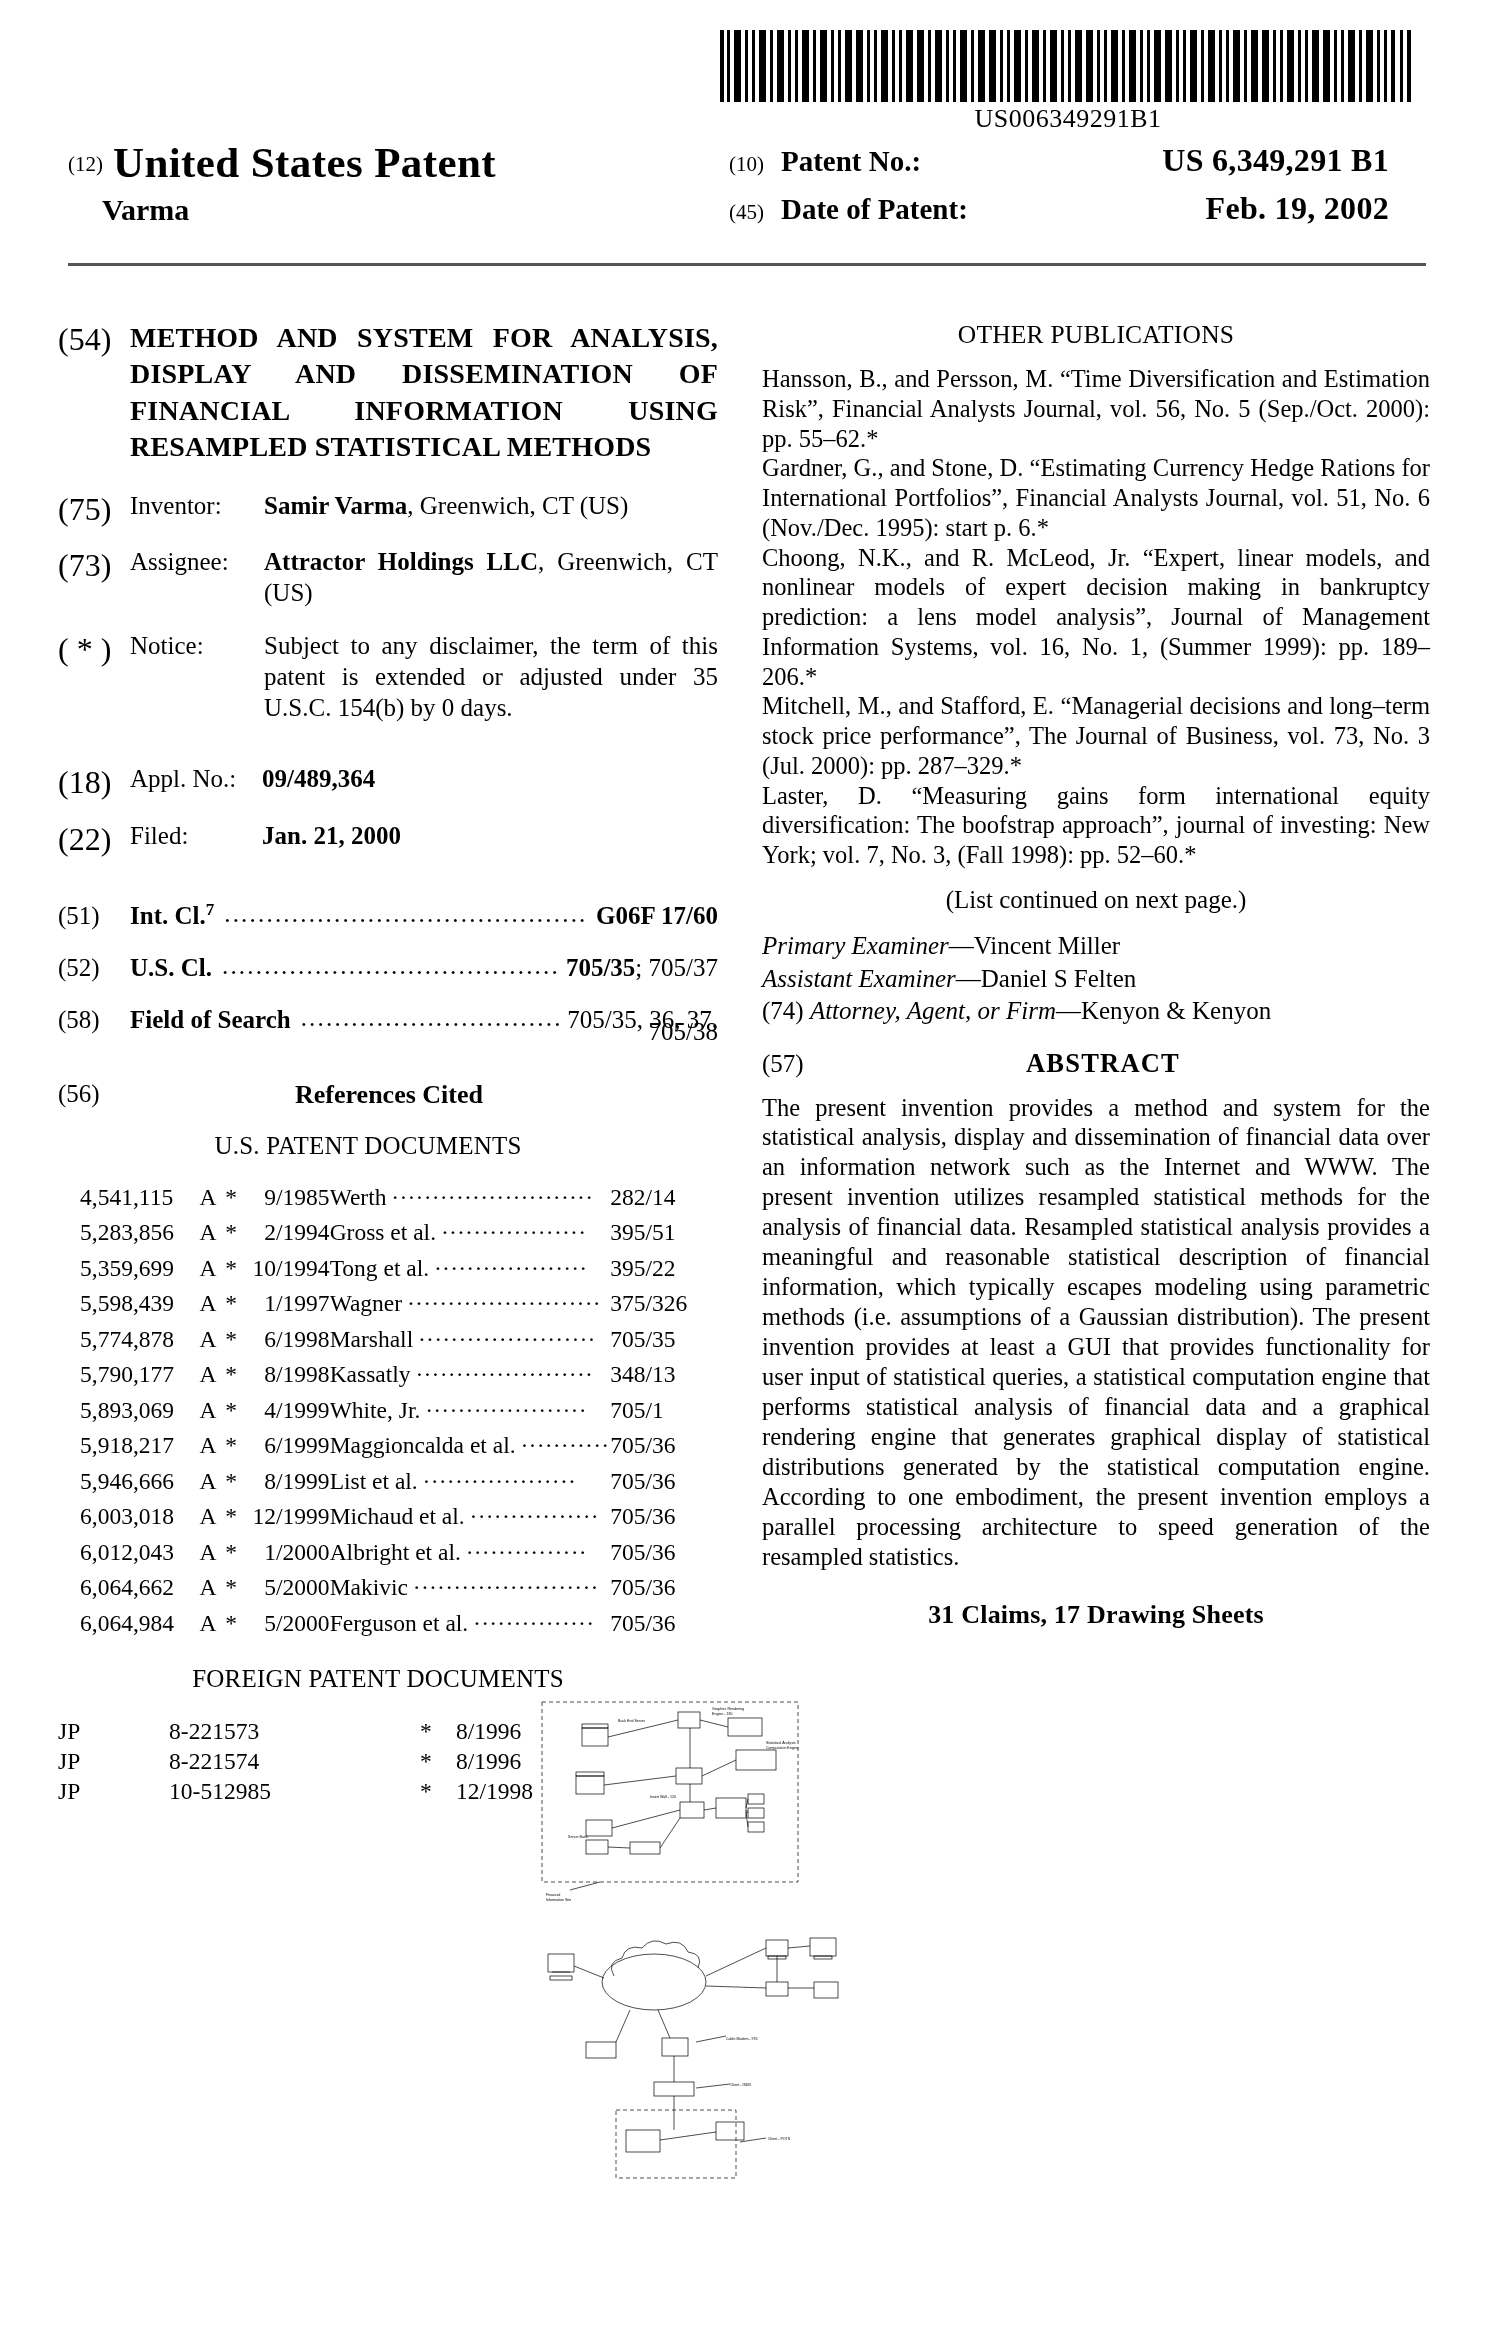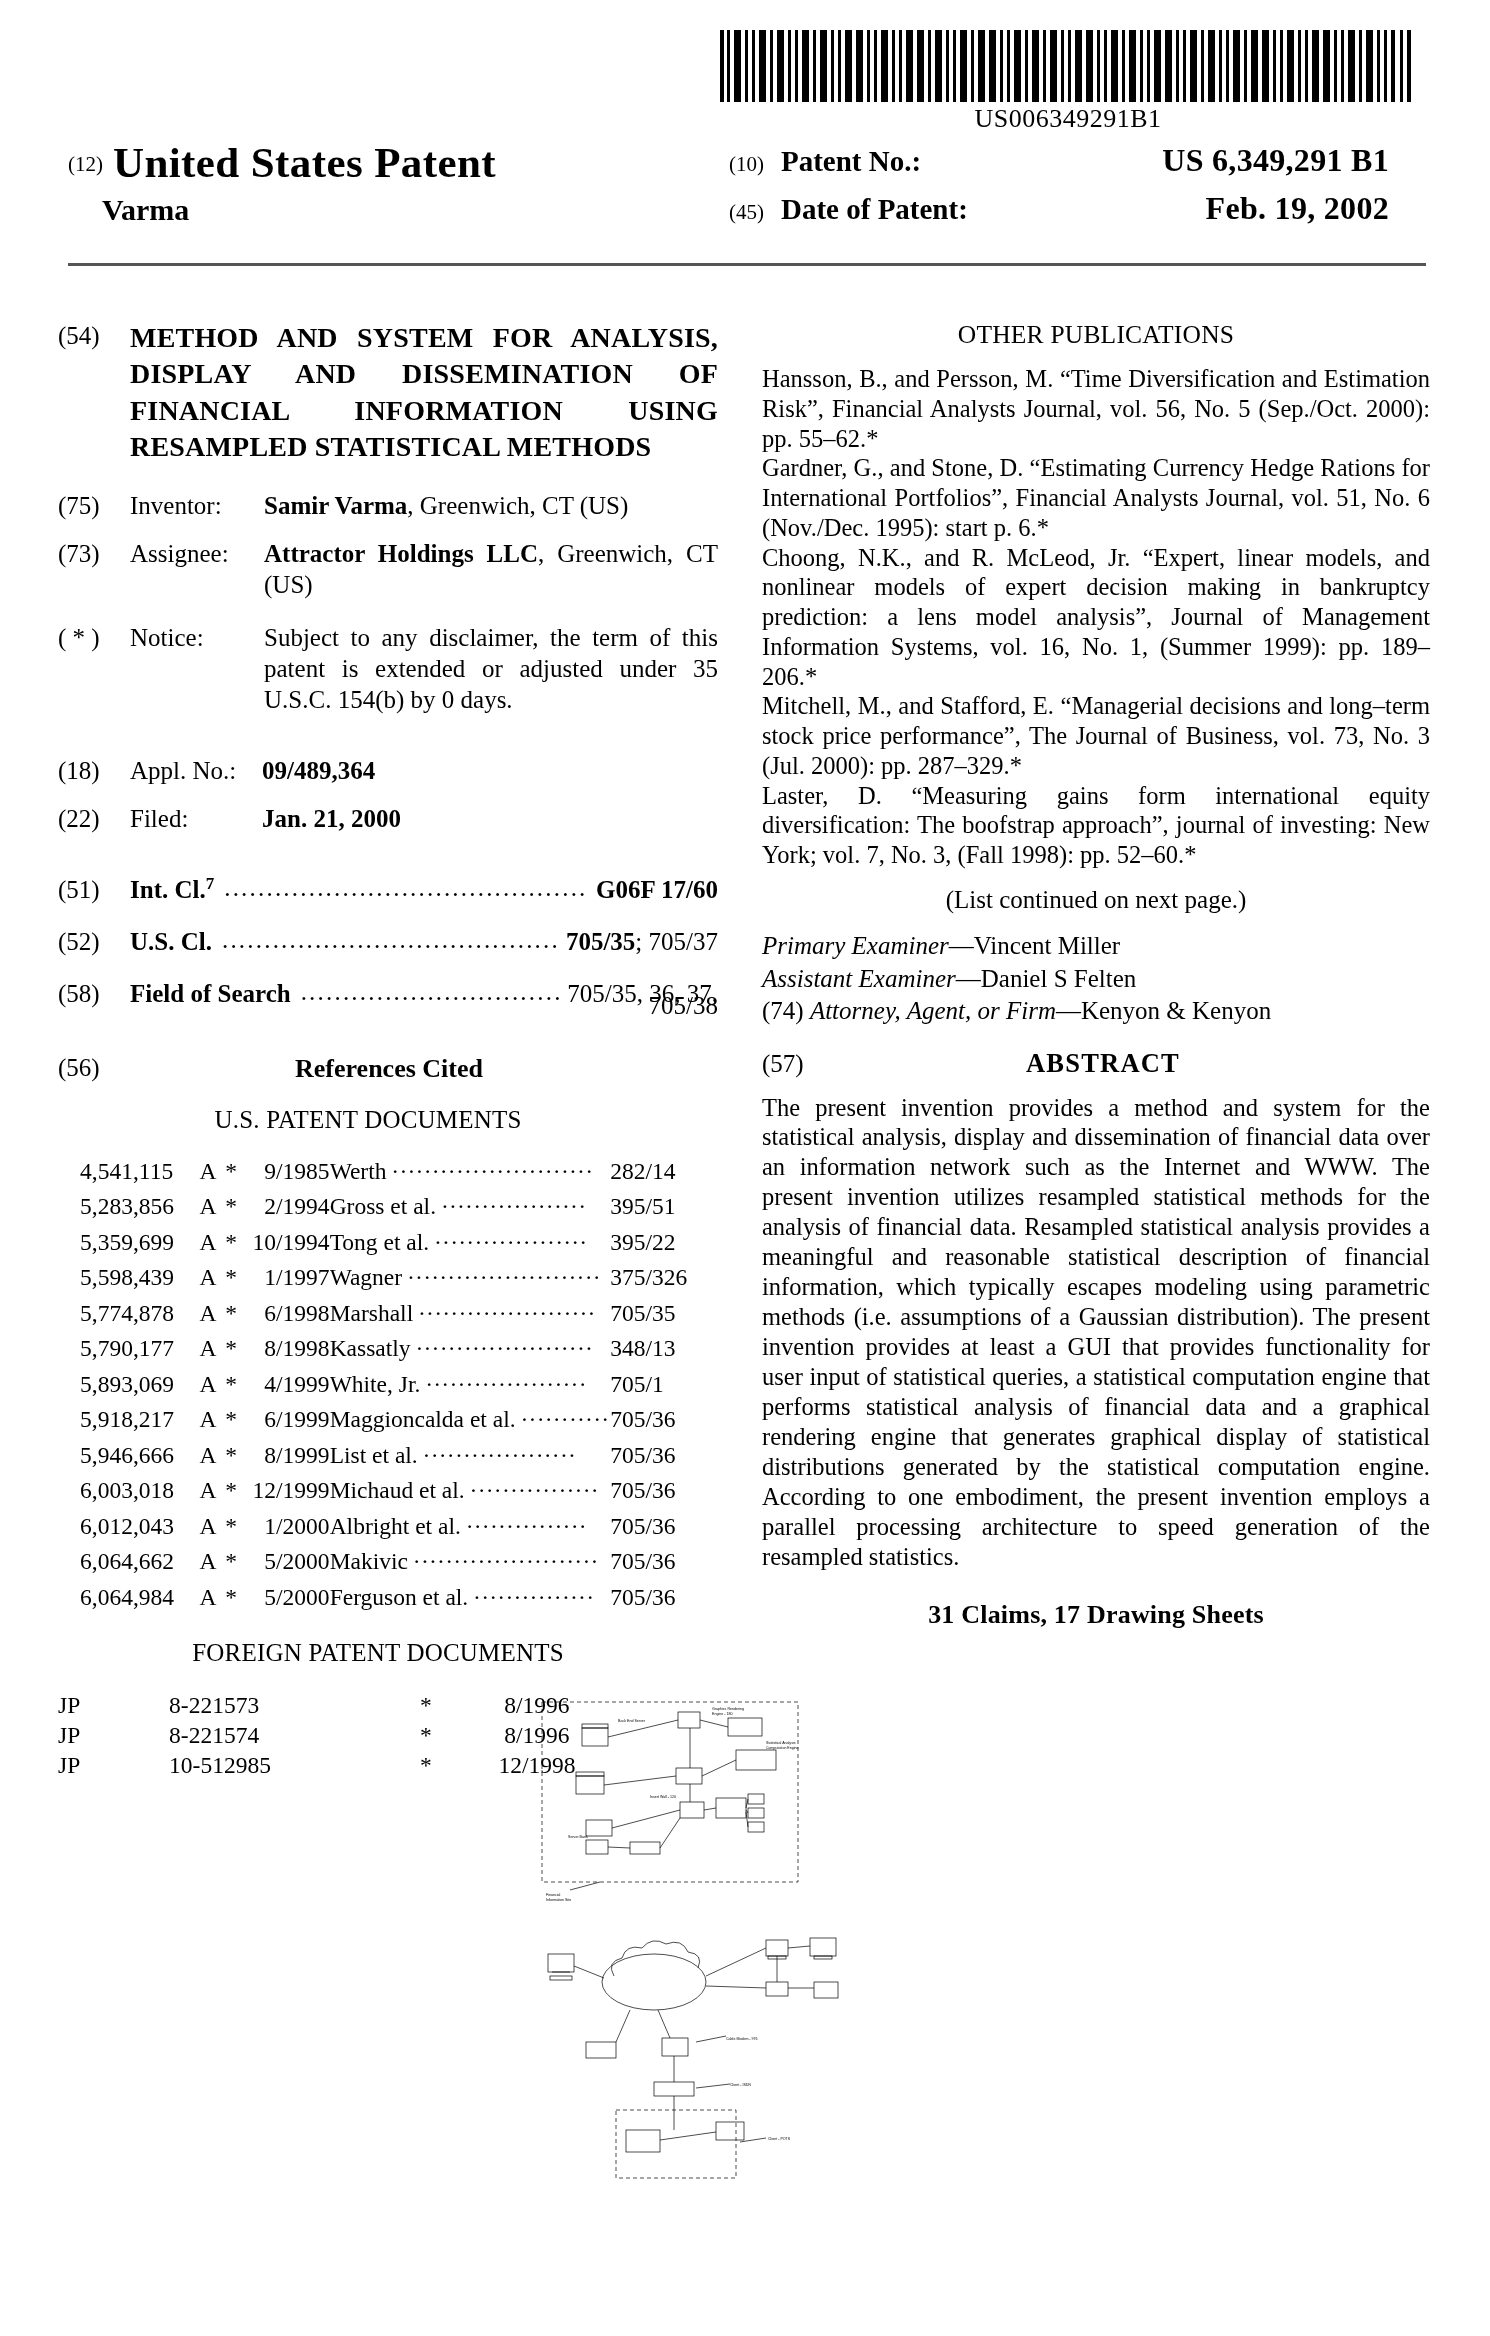--- a/index.html
+++ b/index.html
@@ -129,21 +129,21 @@
 
   
   .bib {
     display: flex;
     margin-bottom: 17px;
     line-height: 1.24;
   }
   .bib-code {
     width: 72px;
     flex: none;
-    font-size: 25px;
+    font-size: 32px;
   }
   .bib-label {
     width: 134px;
     flex: none;
     font-size: 25px;
   }
   .bib-body {
     flex: 1;
     font-size: 25px;
     text-align: justify;
@@ -248,21 +248,21 @@
     width: 560px;
   }
   table.fpd td {
     padding: 0 0 3px 0;
     white-space: nowrap;
     vertical-align: baseline;
   }
   td.f-cc { width: 96px; text-align: left; }
   td.f-num { width: 196px; text-align: left; }
   td.f-star { width: 52px; text-align: center; }
-  td.f-date { width: 140px; text-align: center; }
+  td.f-date { width: 140px; text-align: left; }
 
   
   .other-pubs-head {
     text-align: center;
     font-size: 25.5px;
     margin-bottom: 14px;
     letter-spacing: 0.2px;
   }
   .pub {
     font-size: 24.5px;

